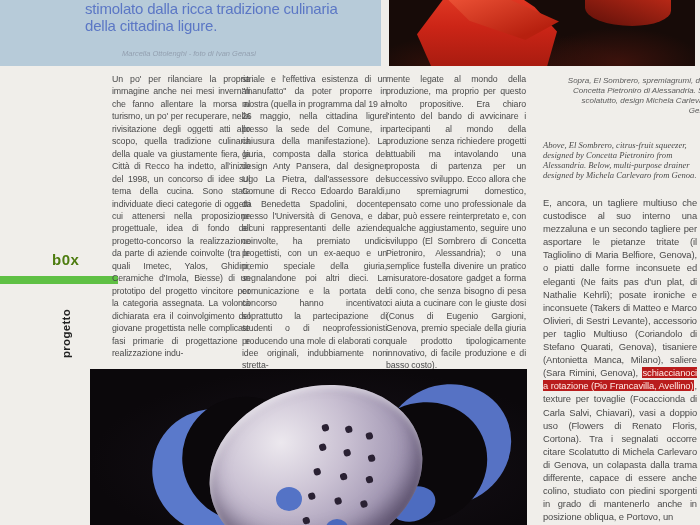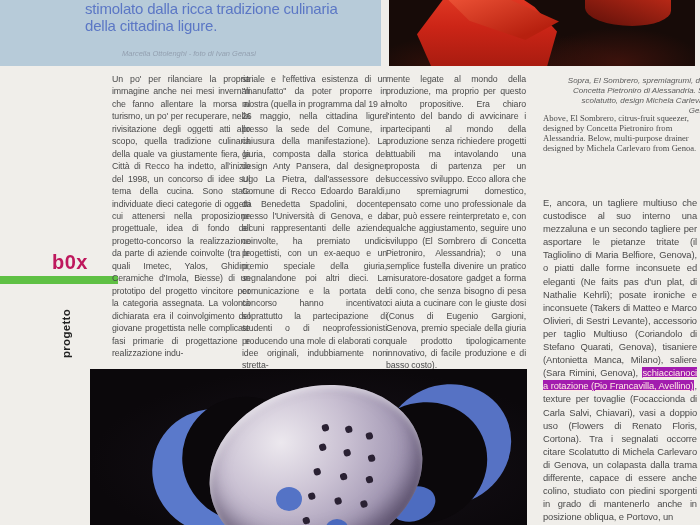--- a/index.html
+++ b/index.html
@@ -9,41 +9,41 @@
 
   
   .header{position:absolute;left:0;top:0;width:381px;height:66px;background:#b7cbd9;}
   .headline{position:absolute;left:85px;color:#5b77c5;font-size:15px;line-height:16px;
             letter-spacing:-0.2px;white-space:nowrap;}
   .headline.l1{top:1px;}
   .headline.l2{top:18px;}
   .byline{position:absolute;left:85px;top:49px;font-style:italic;font-size:7.5px;color:#93a0b0;white-space:nowrap;margin-left:37px;}
 
   
-  .logo{position:absolute;left:52px;top:251px;font-size:20px;font-weight:bold;color:#be185d;letter-spacing:0.5px;}
+  .logo{position:absolute;left:52px;top:251px;font-size:15px;font-weight:bold;color:#4d7c0f;letter-spacing:0.5px;}
   .green-bar{position:absolute;left:0;top:276px;width:118px;height:8px;background:#5fc044;}
   .section-label{position:absolute;left:60px;top:298px;height:60px;
                  writing-mode:vertical-rl;transform:rotate(180deg);
                  font-size:11.5px;font-weight:bold;color:#222;letter-spacing:0.3px;}
 
   
   .col{position:absolute;top:73px;font-size:8.8px;line-height:12.45px;color:#4a4a4a;
        text-align:justify;letter-spacing:-0.1px;}
   .col1{left:84px;width:138px;margin-left:28px;}
   .col2{left:242px;width:145px;}
   .col3{left:386px;width:140px;}
 
   
   .caption-it{position:absolute;left:565px;top:76px;width:154px;font-size:8px;line-height:10px;
               font-style:italic;color:#5a5a5a;text-align:right;}
-  .caption-en{position:absolute;left:543px;top:113px;width:154px;font-size:8.6px;line-height:10px;
-              color:#4c4c4c;font-family:"Liberation Serif",serif;}
+  .caption-en{position:absolute;left:543px;top:140px;width:154px;font-size:8.6px;line-height:10px;
+              font-style:italic;color:#4c4c4c;font-family:"Liberation Serif",serif;}
   .right-col{position:absolute;left:543px;top:196px;width:154px;font-size:9.4px;line-height:13.1px;
              color:#4a4a4a;text-align:justify;letter-spacing:-0.1px;}
-  .hl{background:#a21caf;color:#ffe9e4;padding:0 1px;text-decoration:underline;}
+  .hl{background:#b91c1c;color:#ffe9e4;padding:0 1px;}
 
   
   .top-photo{position:absolute;left:389px;top:0;width:306px;height:66px;overflow:hidden;
      background:
        radial-gradient(ellipse 120px 50px at 75% 95%, #3c120c 0%, rgba(60,18,12,0) 70%),
        radial-gradient(ellipse 90px 40px at 15% 100%, #2f0f09 0%, rgba(47,15,9,0) 70%),
        radial-gradient(ellipse 140px 60px at 50% 120%, #33100a 0%, rgba(51,16,10,0) 75%),
        #170b08;}
   .sombrero{position:absolute;left:28px;top:-6px;width:140px;height:72px;
      background:linear-gradient(180deg,#e23a24 0%,#cc2517 45%,#a91c10 100%);

